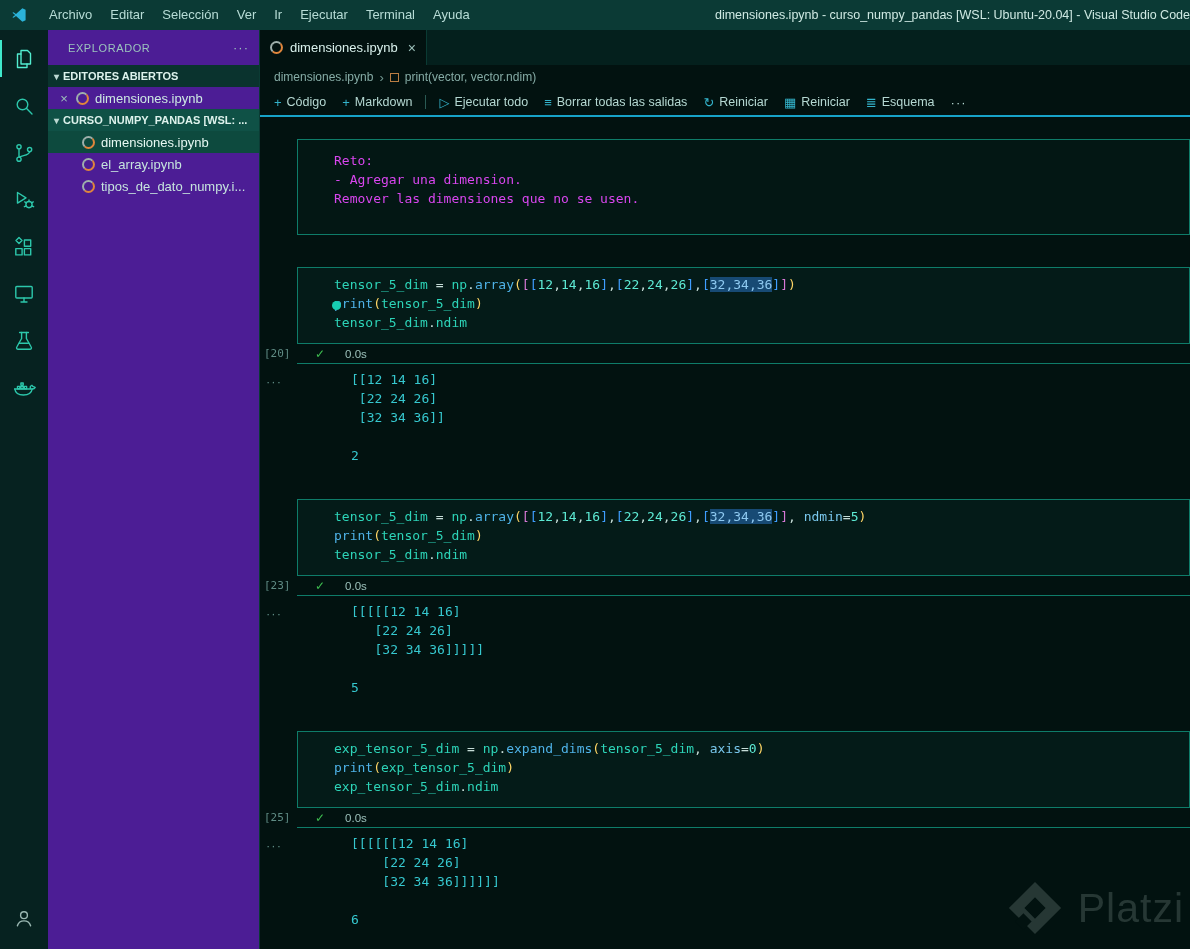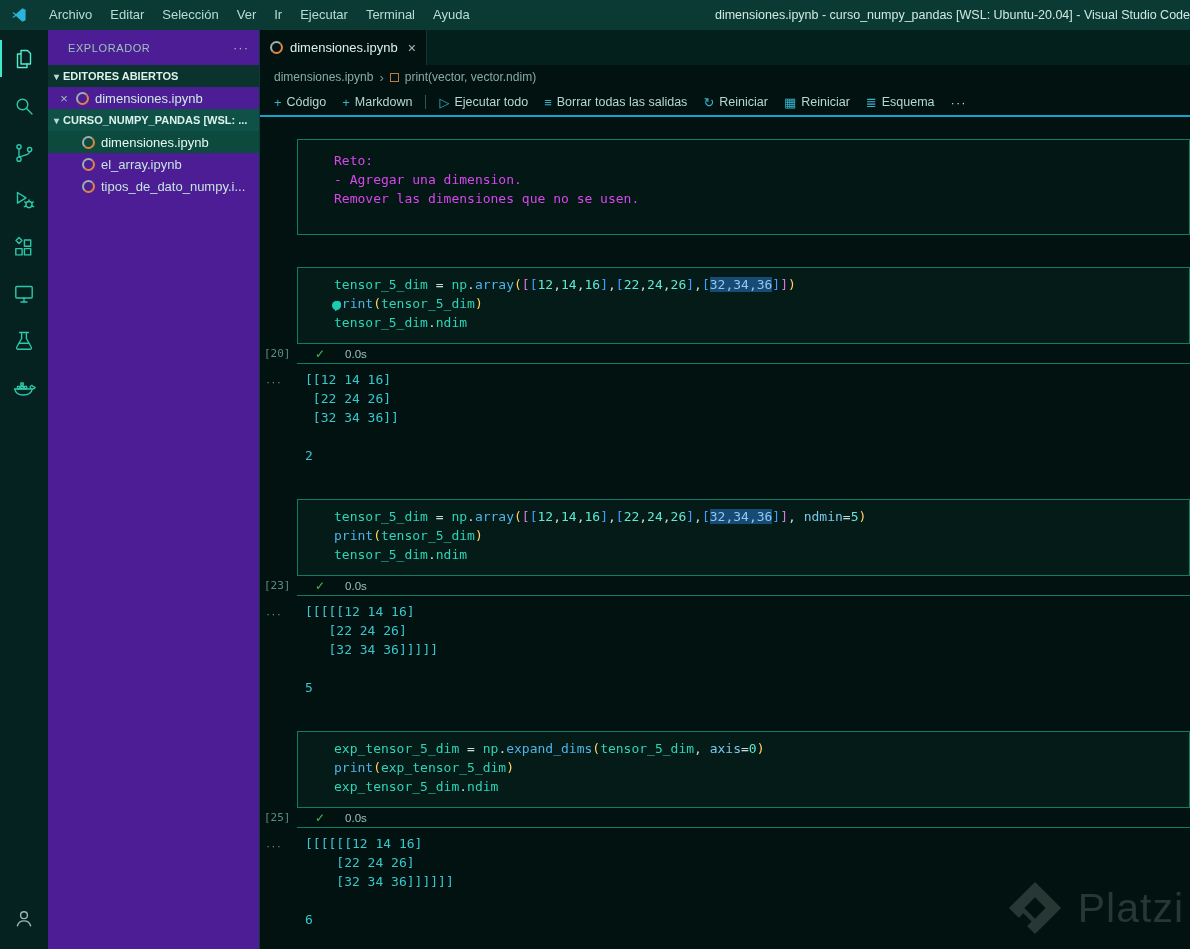--- a/index.html
+++ b/index.html
@@ -81,21 +81,21 @@
   .code-box { border:1px solid #0e7c69; background:#041b18; padding:9px 8px 9px 36px; }
   .code-line { height:19px; font:13px "DejaVu Sans Mono", monospace; white-space:pre; position:relative; }
   .cursor-dot { position:absolute; left:-2px; top:5px; width:9px; height:9px; border-radius:50%; background:#17cdb2; z-index:2; }
 
   .cell-status { position:relative; height:19px; display:flex; align-items:center; gap:20px; padding-left:18px; }
   .exec-label { position:absolute; left:-33px; bottom:3px; font:11px "DejaVu Sans Mono", monospace; color:#5f8b84; }
   .status-check { color:#3dbb4f; font-size:12px; }
   .status-time { color:#9cc0ba; font-size:11.5px; }
 
   .output-block { position:relative; margin-top:8px; padding-left:8px; }
-  .out-line { min-height:19px; line-height:19px; font:13px "DejaVu Sans Mono", monospace; white-space:pre; color:#36c8cf; }
+  .out-line { min-height:19px; line-height:19px; font:13px "DejaVu Sans Mono", monospace; white-space:pre; color:#36c8cf;margin-left:46px; }
   .output-more { position:absolute; left:-31px; top:2px; font-size:13px; letter-spacing:1px; color:#5f8b84; cursor:pointer; }
 
   
   .tk-var   { color:#2dd4b8; }
   .tk-fn    { color:#4fb3e8; }
   .tk-num   { color:#5eead4; }
   .tk-op    { color:#c7ddd8; }
   .tk-b1    { color:#ffd666; }
   .tk-b2    { color:#d678d6; }
   .tk-b3    { color:#3f9eff; }

